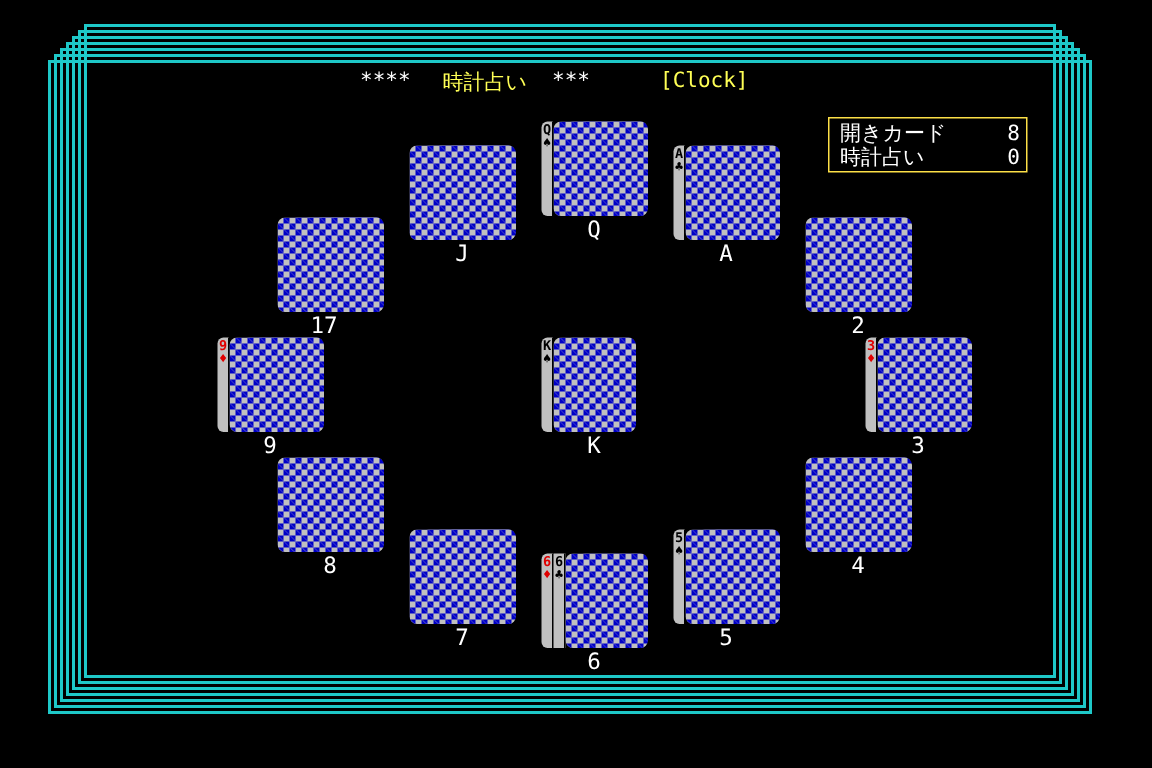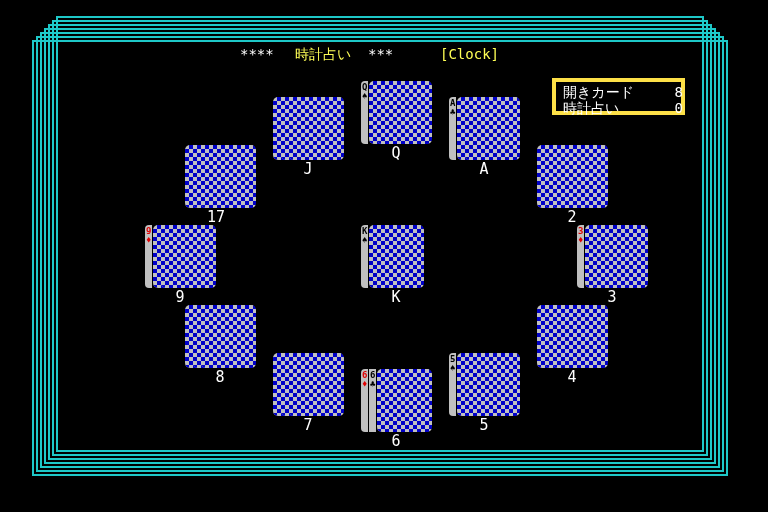--- a/index.html
+++ b/index.html
@@ -4,21 +4,21 @@
 <style>
   html, body { margin:0; padding:0; background:#000; }
   body { width:768px; height:512px; position:relative; overflow:hidden;
          font-family:"DejaVu Sans Mono","Liberation Mono",monospace; }
   .frame { position:absolute; border:2px solid #1ec8c8; box-sizing:border-box; }
   .title { position:absolute; top:46px; left:0; width:768px; height:20px; font-size:14px; }
   .title span { position:absolute; top:0; white-space:pre; }
   .stars { color:#ffffff; }
   .yellow { color:#ffff55; }
   .status { position:absolute; left:552px; top:78px; width:133px; height:37px;
-            border:4px solid #fde047; box-sizing:border-box; color:#fff; font-size:14px; line-height:16px; }
+            border:1px solid #fde047; box-sizing:border-box; color:#fff; font-size:14px; line-height:16px; }
   .status .row { position:absolute; left:7px; width:120px; }
   .status .lbl { position:absolute; left:0; white-space:pre; }
   .status .val { position:absolute; right:0; }
   .pile { position:absolute; }
   .back { position:absolute; border-radius:5px; box-sizing:border-box;
           background-color:#c0c0c0;
           background-image:
             linear-gradient(45deg,#0000c8 25%,transparent 25%,transparent 75%,#0000c8 75%),
             linear-gradient(45deg,#0000c8 25%,transparent 25%,transparent 75%,#0000c8 75%);
           background-size:8px 8px; background-position:0 0,4px 4px; }

